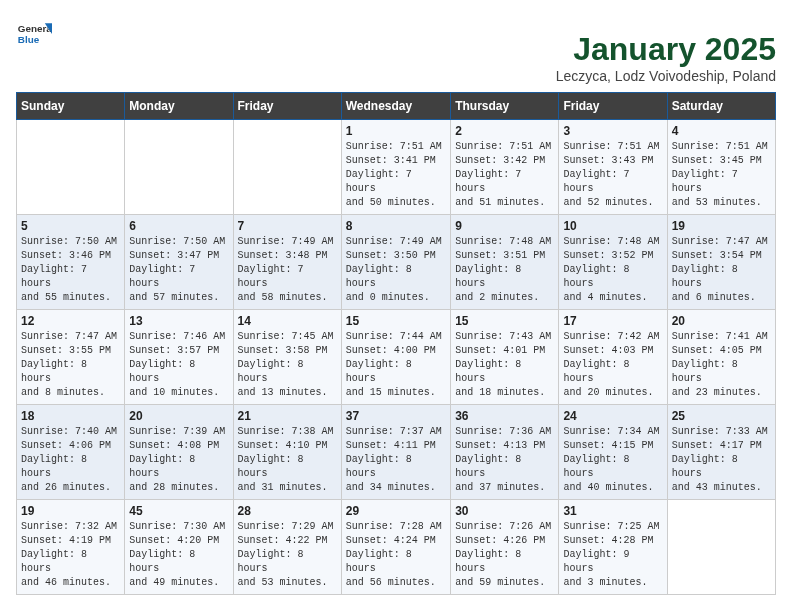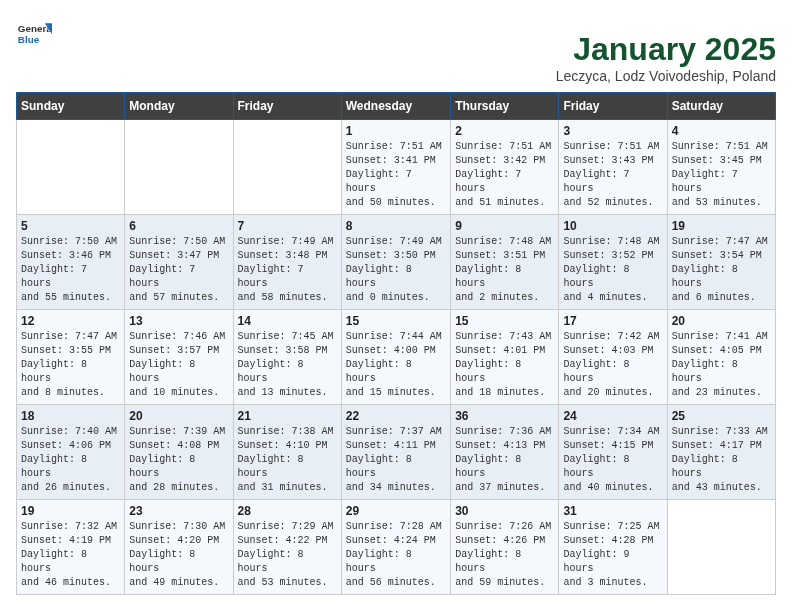--- a/index.html
+++ b/index.html
@@ -202,21 +202,21 @@
         </td>
         <td>
           <div class="day-number">20</div>
           <div class="day-info">Sunrise: 7:39 AM<br>Sunset: 4:08 PM<br>Daylight: 8 hours<br>and 28 minutes.</div>
         </td>
         <td>
           <div class="day-number">21</div>
           <div class="day-info">Sunrise: 7:38 AM<br>Sunset: 4:10 PM<br>Daylight: 8 hours<br>and 31 minutes.</div>
         </td>
         <td>
-          <div class="day-number">22</div>
+          <div class="day-number">37</div>
           <div class="day-info">Sunrise: 7:37 AM<br>Sunset: 4:11 PM<br>Daylight: 8 hours<br>and 34 minutes.</div>
         </td>
         <td>
           <div class="day-number">36</div>
           <div class="day-info">Sunrise: 7:36 AM<br>Sunset: 4:13 PM<br>Daylight: 8 hours<br>and 37 minutes.</div>
         </td>
         <td>
           <div class="day-number">24</div>
           <div class="day-info">Sunrise: 7:34 AM<br>Sunset: 4:15 PM<br>Daylight: 8 hours<br>and 40 minutes.</div>
         </td>
@@ -224,21 +224,21 @@
           <div class="day-number">25</div>
           <div class="day-info">Sunrise: 7:33 AM<br>Sunset: 4:17 PM<br>Daylight: 8 hours<br>and 43 minutes.</div>
         </td>
       </tr>
       <tr>
         <td>
           <div class="day-number">19</div>
           <div class="day-info">Sunrise: 7:32 AM<br>Sunset: 4:19 PM<br>Daylight: 8 hours<br>and 46 minutes.</div>
         </td>
         <td>
-          <div class="day-number">23</div>
+          <div class="day-number">45</div>
           <div class="day-info">Sunrise: 7:30 AM<br>Sunset: 4:20 PM<br>Daylight: 8 hours<br>and 49 minutes.</div>
         </td>
         <td>
           <div class="day-number">28</div>
           <div class="day-info">Sunrise: 7:29 AM<br>Sunset: 4:22 PM<br>Daylight: 8 hours<br>and 53 minutes.</div>
         </td>
         <td>
           <div class="day-number">29</div>
           <div class="day-info">Sunrise: 7:28 AM<br>Sunset: 4:24 PM<br>Daylight: 8 hours<br>and 56 minutes.</div>
         </td>

